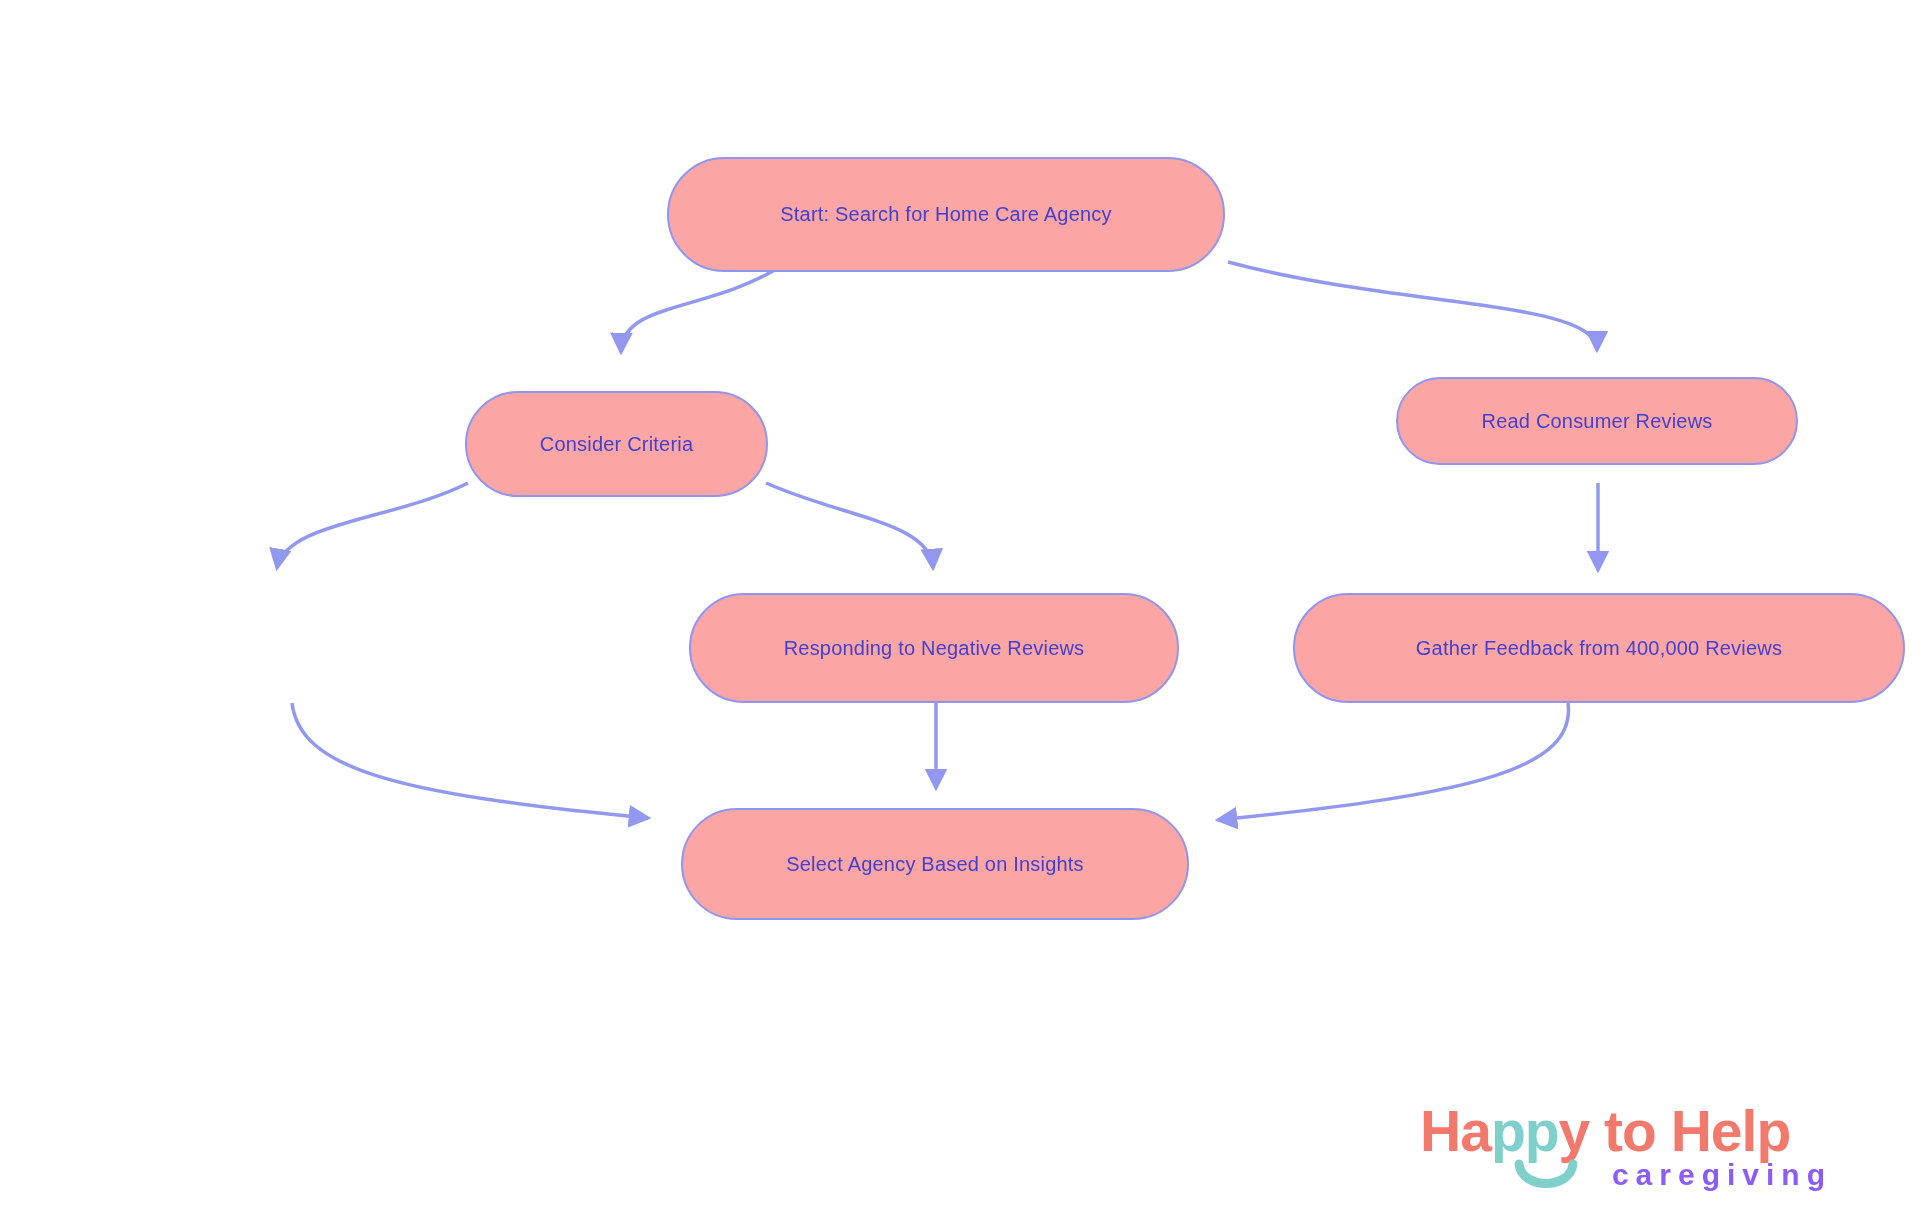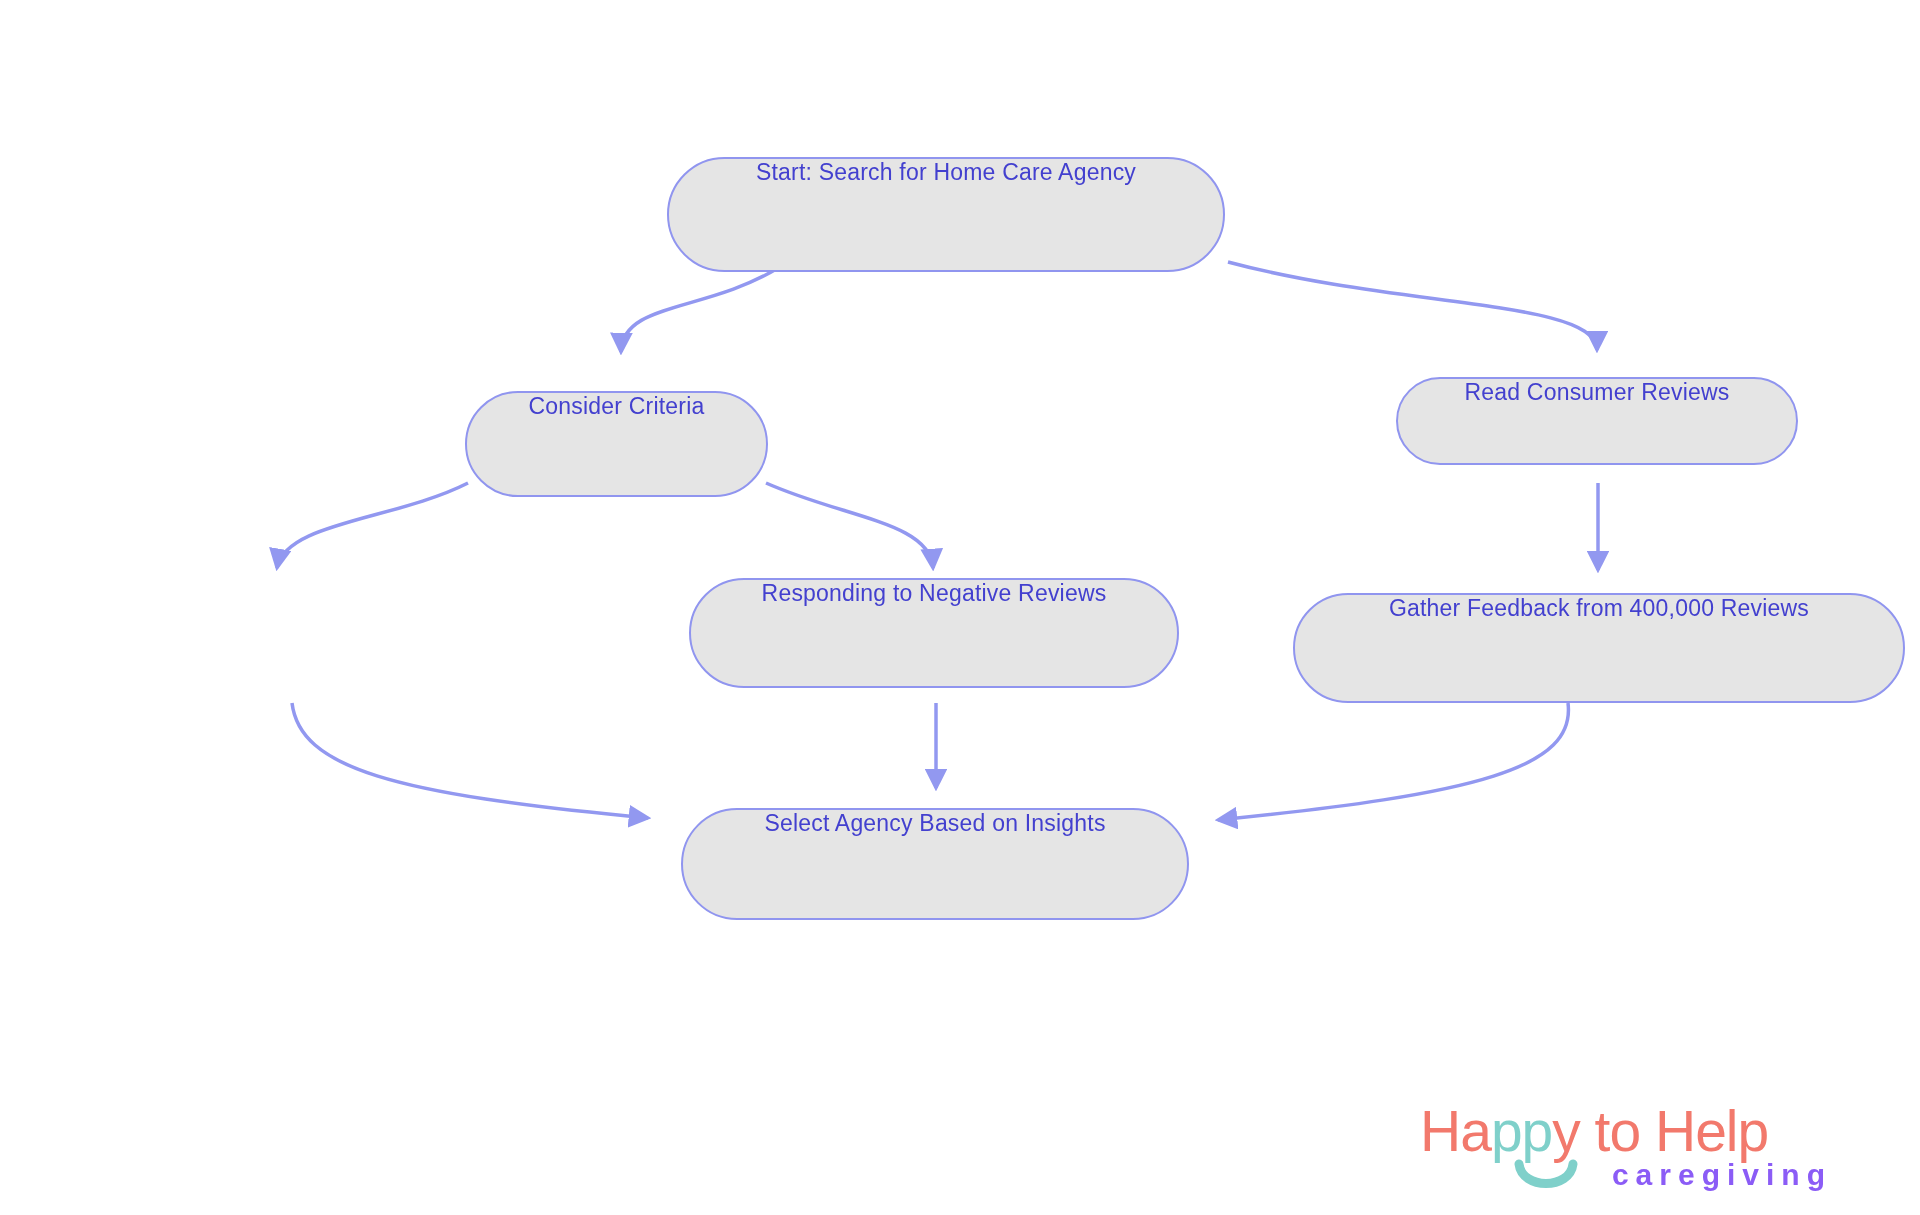--- a/index.html
+++ b/index.html
@@ -15,50 +15,50 @@
 
   .edges-layer {
     position: absolute;
     left: 0; top: 0;
     width: 1920px; height: 1215px;
   }
 
   .node {
     position: absolute;
     display: flex;
-    align-items: flex-start;
+    align-items: center;
     justify-content: center;
-    background: #e5e5e5;
+    background: #fca5a5;
     border: 2px solid #9095ef;
     border-radius: 58px;
     color: #4340cf;
-    font-size: 23px;
+    font-size: 20px;
     letter-spacing: 0.2px;
     text-align: center;
     white-space: nowrap;
   }
 
   .node-start     { left: 667px;  top: 157px; width: 558px; height: 115px; }
   .node-criteria  { left: 465px;  top: 391px; width: 303px; height: 106px; }
   .node-reviews   { left: 1396px; top: 377px; width: 402px; height: 88px; }
   .node-rating    { left: 16px;   top: 593px; width: 563px; height: 110px; }
-  .node-negative  { left: 689px;  top: 578px; width: 490px; height: 110px; }
+  .node-negative  { left: 689px;  top: 593px; width: 490px; height: 110px; }
   .node-feedback  { left: 1293px; top: 593px; width: 612px; height: 110px; }
   .node-select    { left: 681px;  top: 808px; width: 508px; height: 112px; }
 
   .logo {
     position: absolute;
     left: 1420px;
     top: 1098px;
     width: 470px;
     height: 110px;
   }
   .logo-main {
     font-size: 57px;
-    font-weight: 400;
+    font-weight: 700;
     letter-spacing: -1px;
     color: #f2796c;
     white-space: nowrap;
   }
   .logo-main .teal { color: #7fd0ca; }
   .logo-smile {
     position: absolute;
     left: 92px;
     top: 60px;
     width: 70px;

